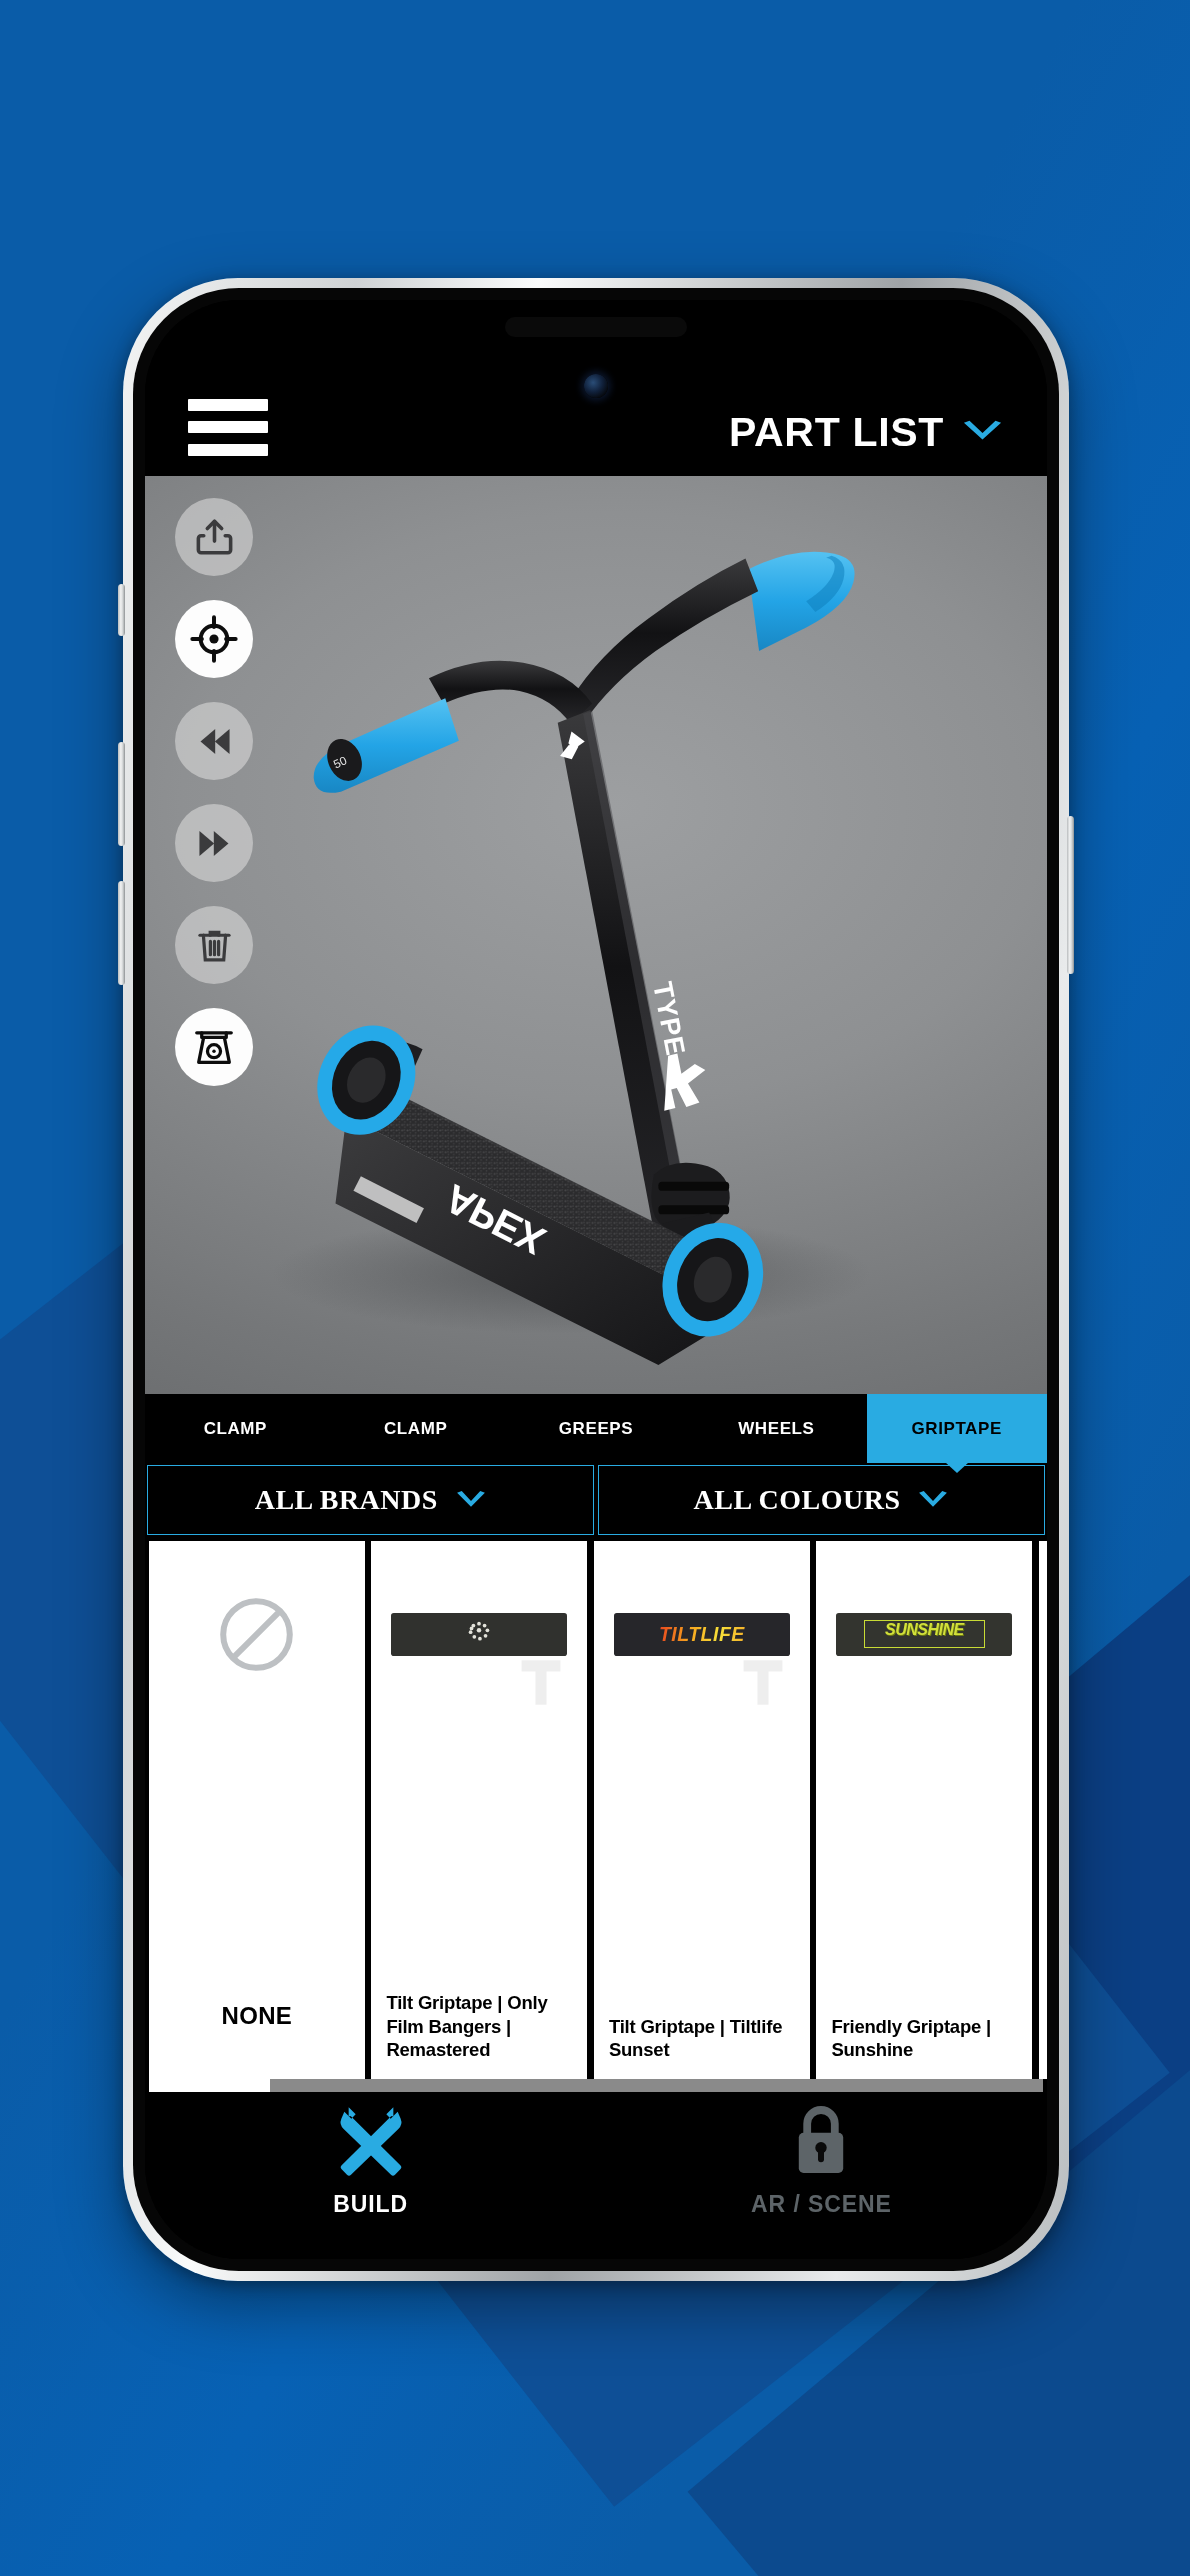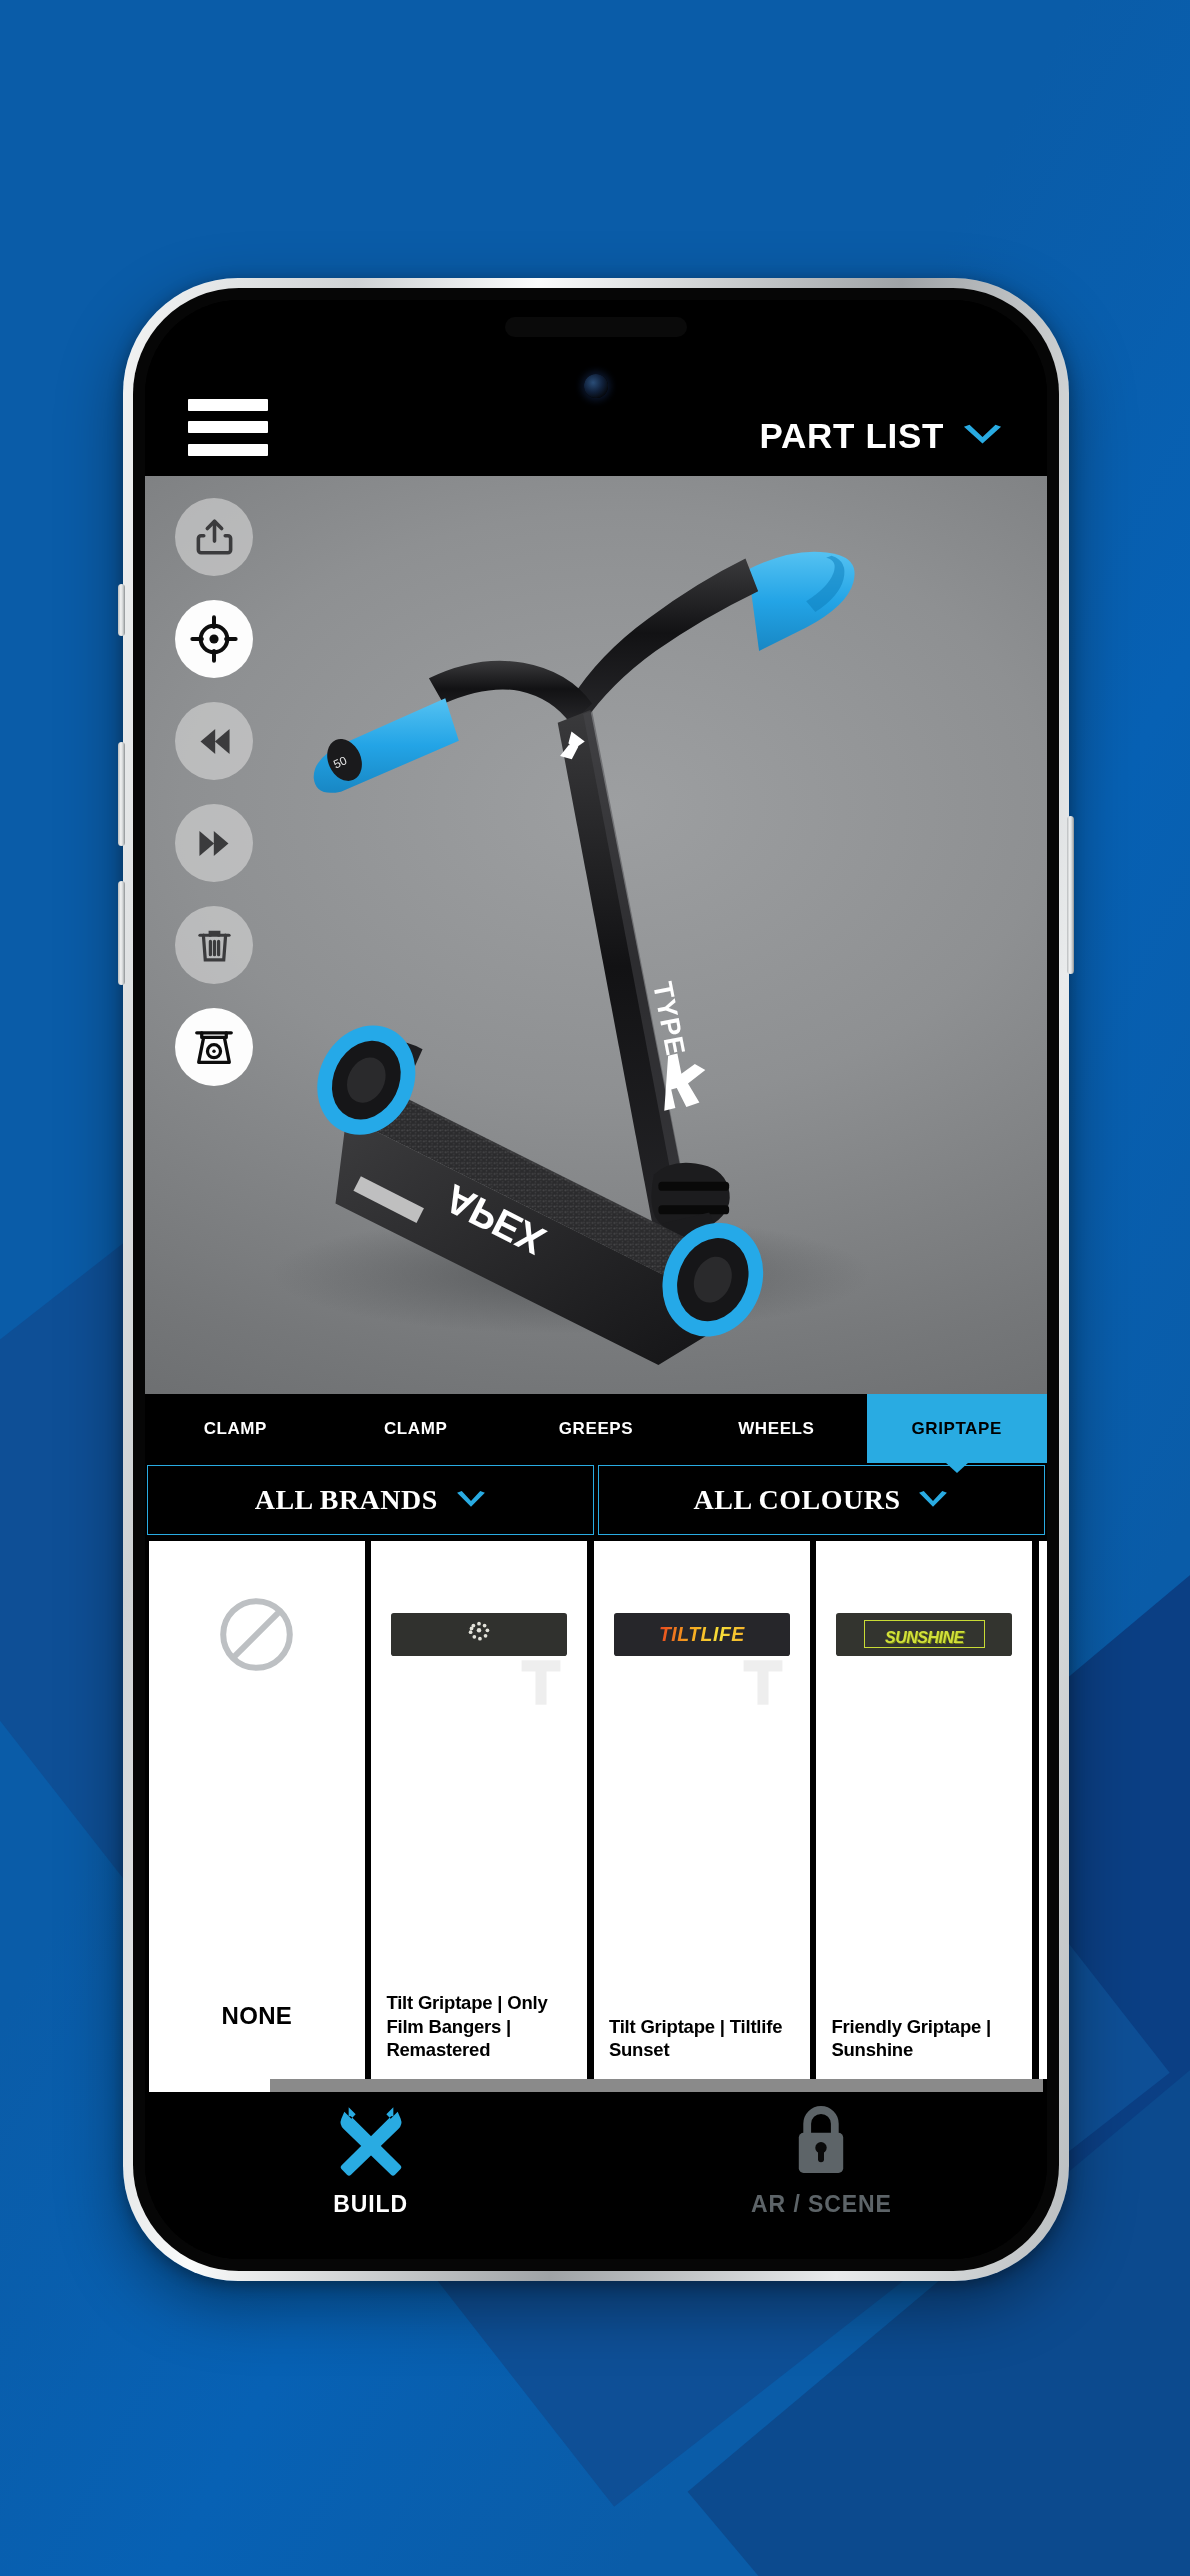--- a/index.html
+++ b/index.html
@@ -67,21 +67,21 @@
   
   #app-header {
     height:176px; flex:0 0 176px; background:#000; position:relative;
     display:flex; align-items:flex-end; justify-content:space-between;
     padding:0 43px 20.4px 43px;
   }
   #hamburger { width:80px; height:57px; display:flex; flex-direction:column;
     justify-content:space-between; cursor:pointer; }
   #hamburger span { display:block; height:12px; background:#fff; border-radius:0.9px; }
   #partlist { display:flex; align-items:center; gap:16.7px; cursor:pointer; }
-  #partlist .lbl { color:#fff; font-size:35px; font-weight:700; letter-spacing:0.7px; }
+  #partlist .lbl { color:#fff; font-size:41px; font-weight:700; letter-spacing:0.7px; }
 
   
   #viewport {
     flex:0 0 918px; position:relative; overflow:hidden;
     background:
       radial-gradient(ellipse 120% 80% at 52% 36%, #9d9fa1 0%, #8e9092 40%, #757779 78%, #686a6c 100%);
   }
   #tool-rail {
     position:absolute; left:30px; top:22px; display:flex; flex-direction:column; gap:24px; z-index:5;
   }
@@ -422,21 +422,21 @@
             <svg class="wm" viewBox="0 0 40 44">
               <path d="M6 6 H34 V14 H24 V38 H16 V14 H6 Z" fill="#8d8d8d"></path>
             </svg>
           </div>
           <div class="cname">Tilt Griptape | Tiltlife Sunset</div>
         </div>
 
         <div class="card">
           <div class="thumbwrap">
             <div class="tapestrip" style="background:#33342f">
-              <div style="border:1.9px solid #c9db35;width:121px;height:28px;display:flex;align-items:flex-end;justify-content:center;">
+              <div style="border:1.9px solid #c9db35;width:121px;height:28px;display:flex;align-items:flex-start;justify-content:center;">
                 <span style="font-size:16px;font-weight:700;font-style:italic;color:#d2e03a;letter-spacing:-0.5px;
                              text-shadow:0.9px 0.9px 0 #6d7a12;">SUNSHINE</span>
               </div>
             </div>
           </div>
           <div class="cname">Friendly Griptape | Sunshine</div>
         </div>
 
         <div class="card" style="flex:0 0 74px;">
 

